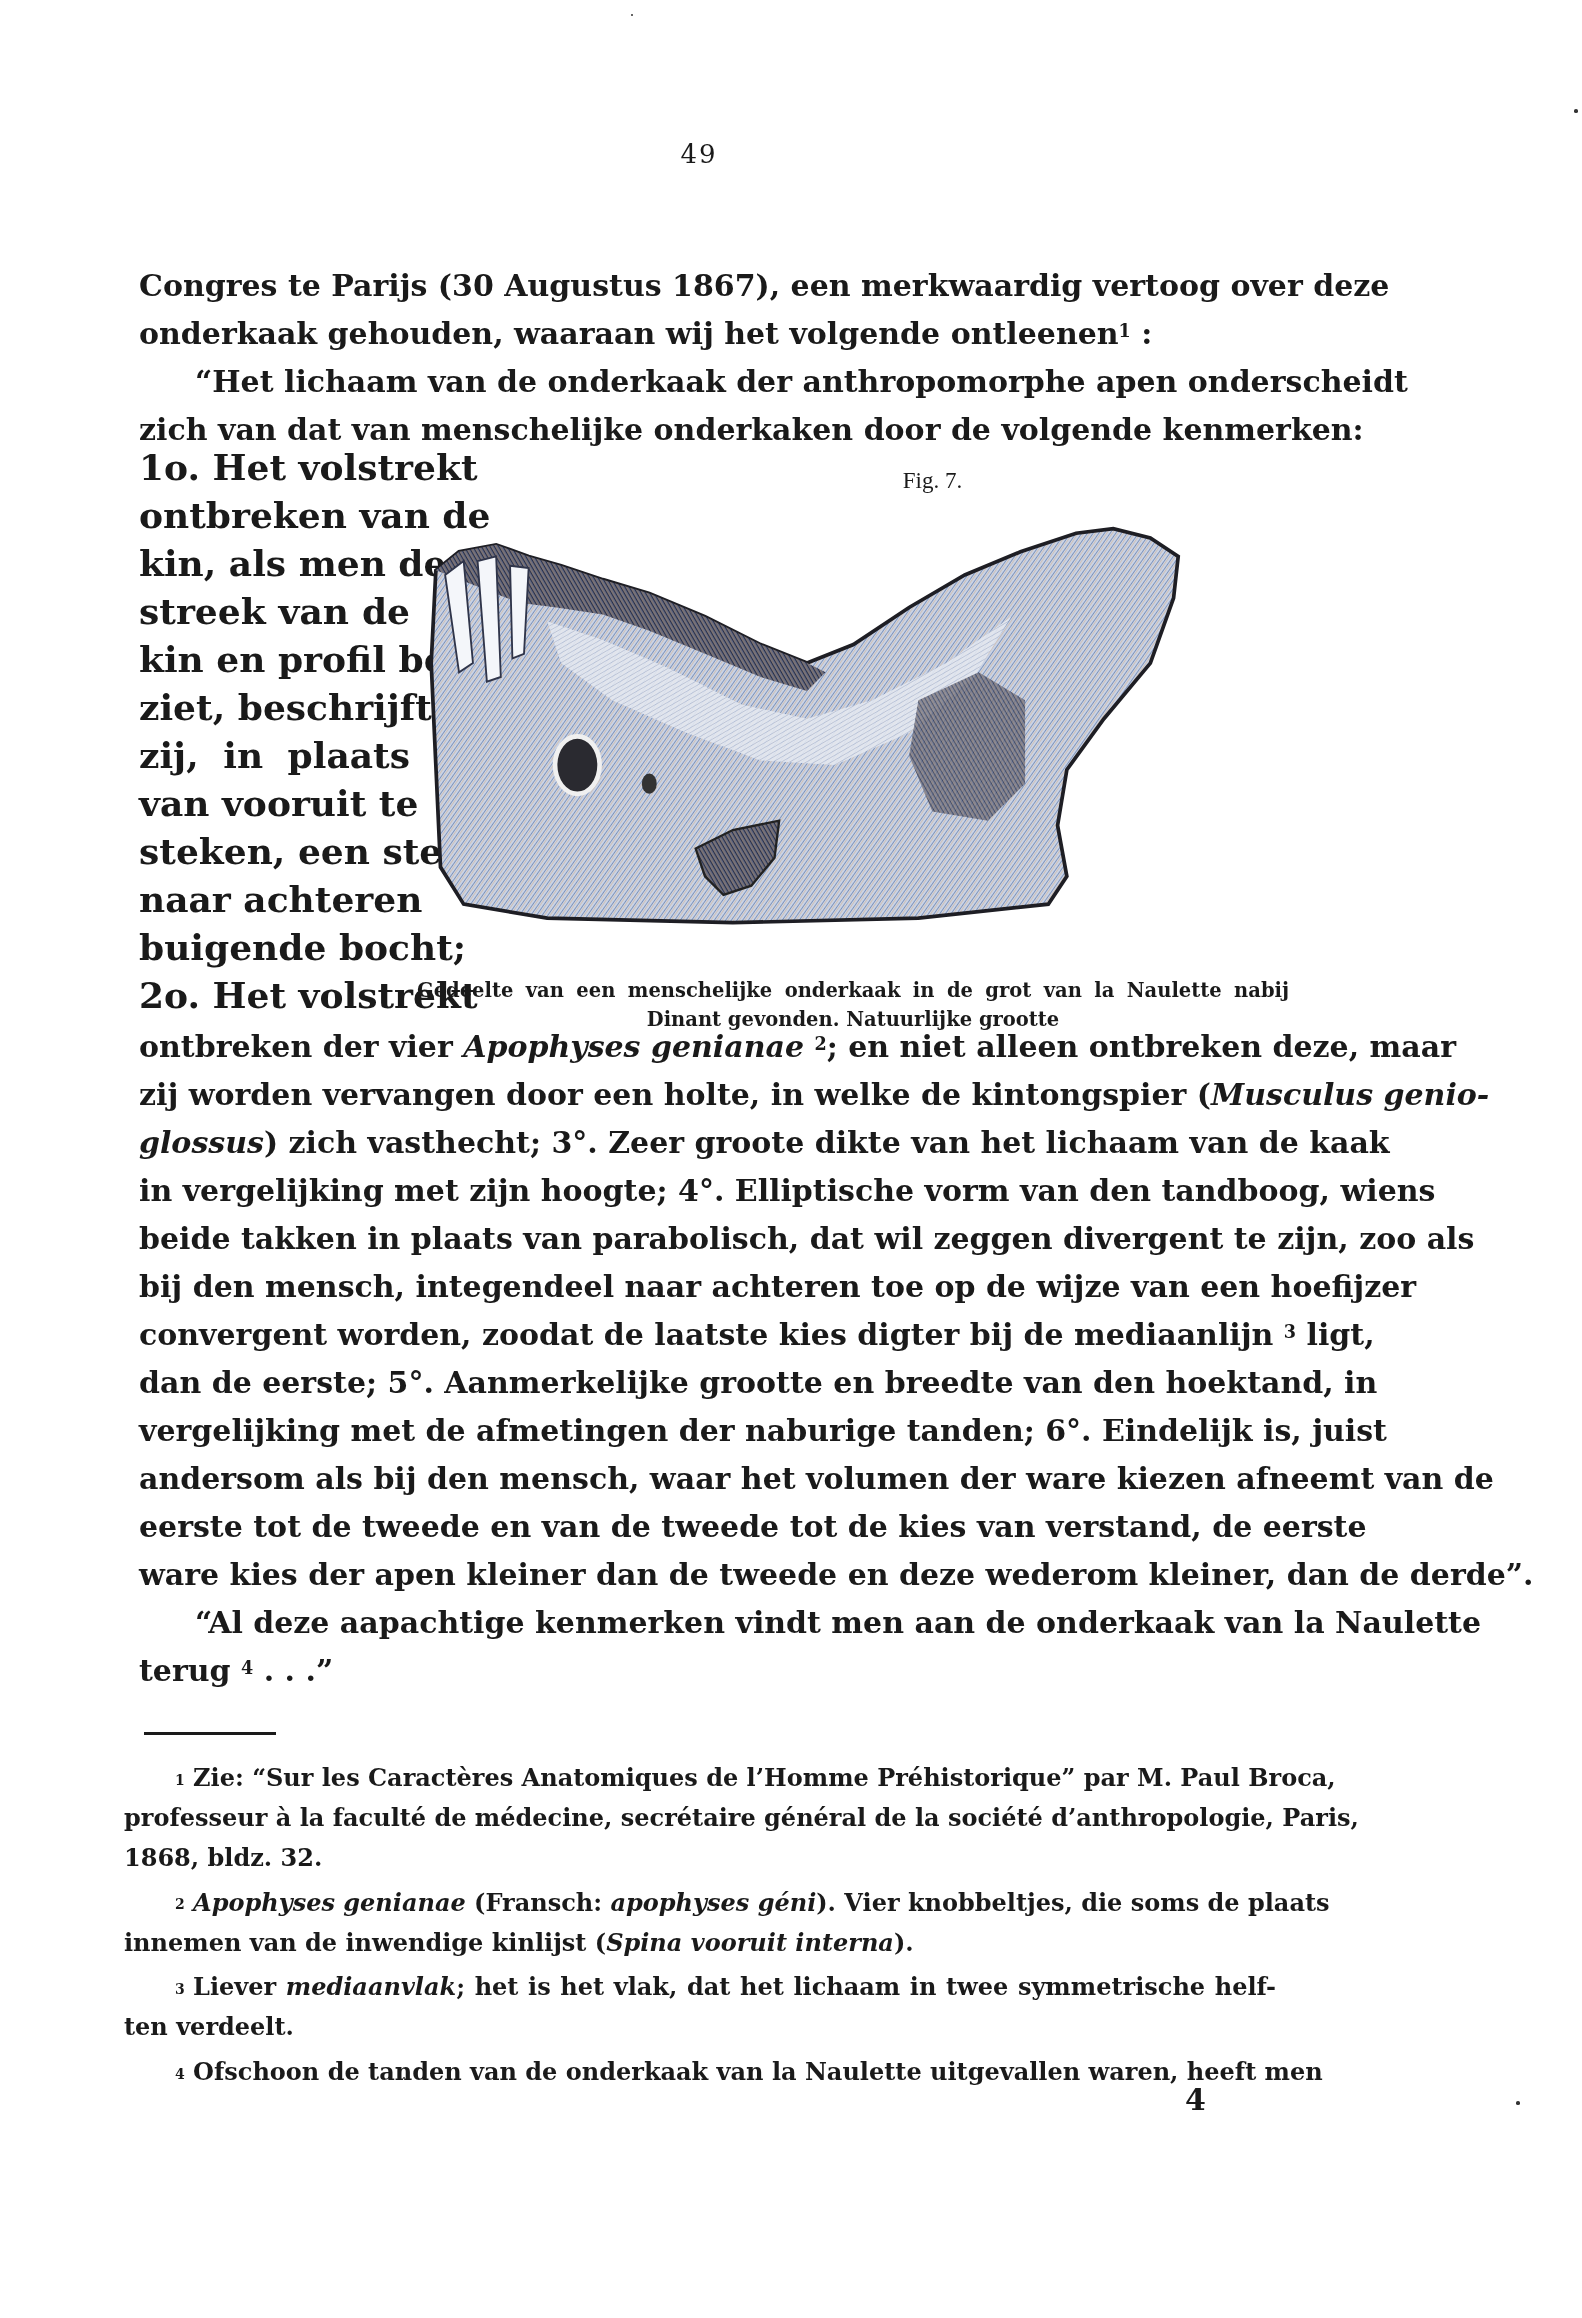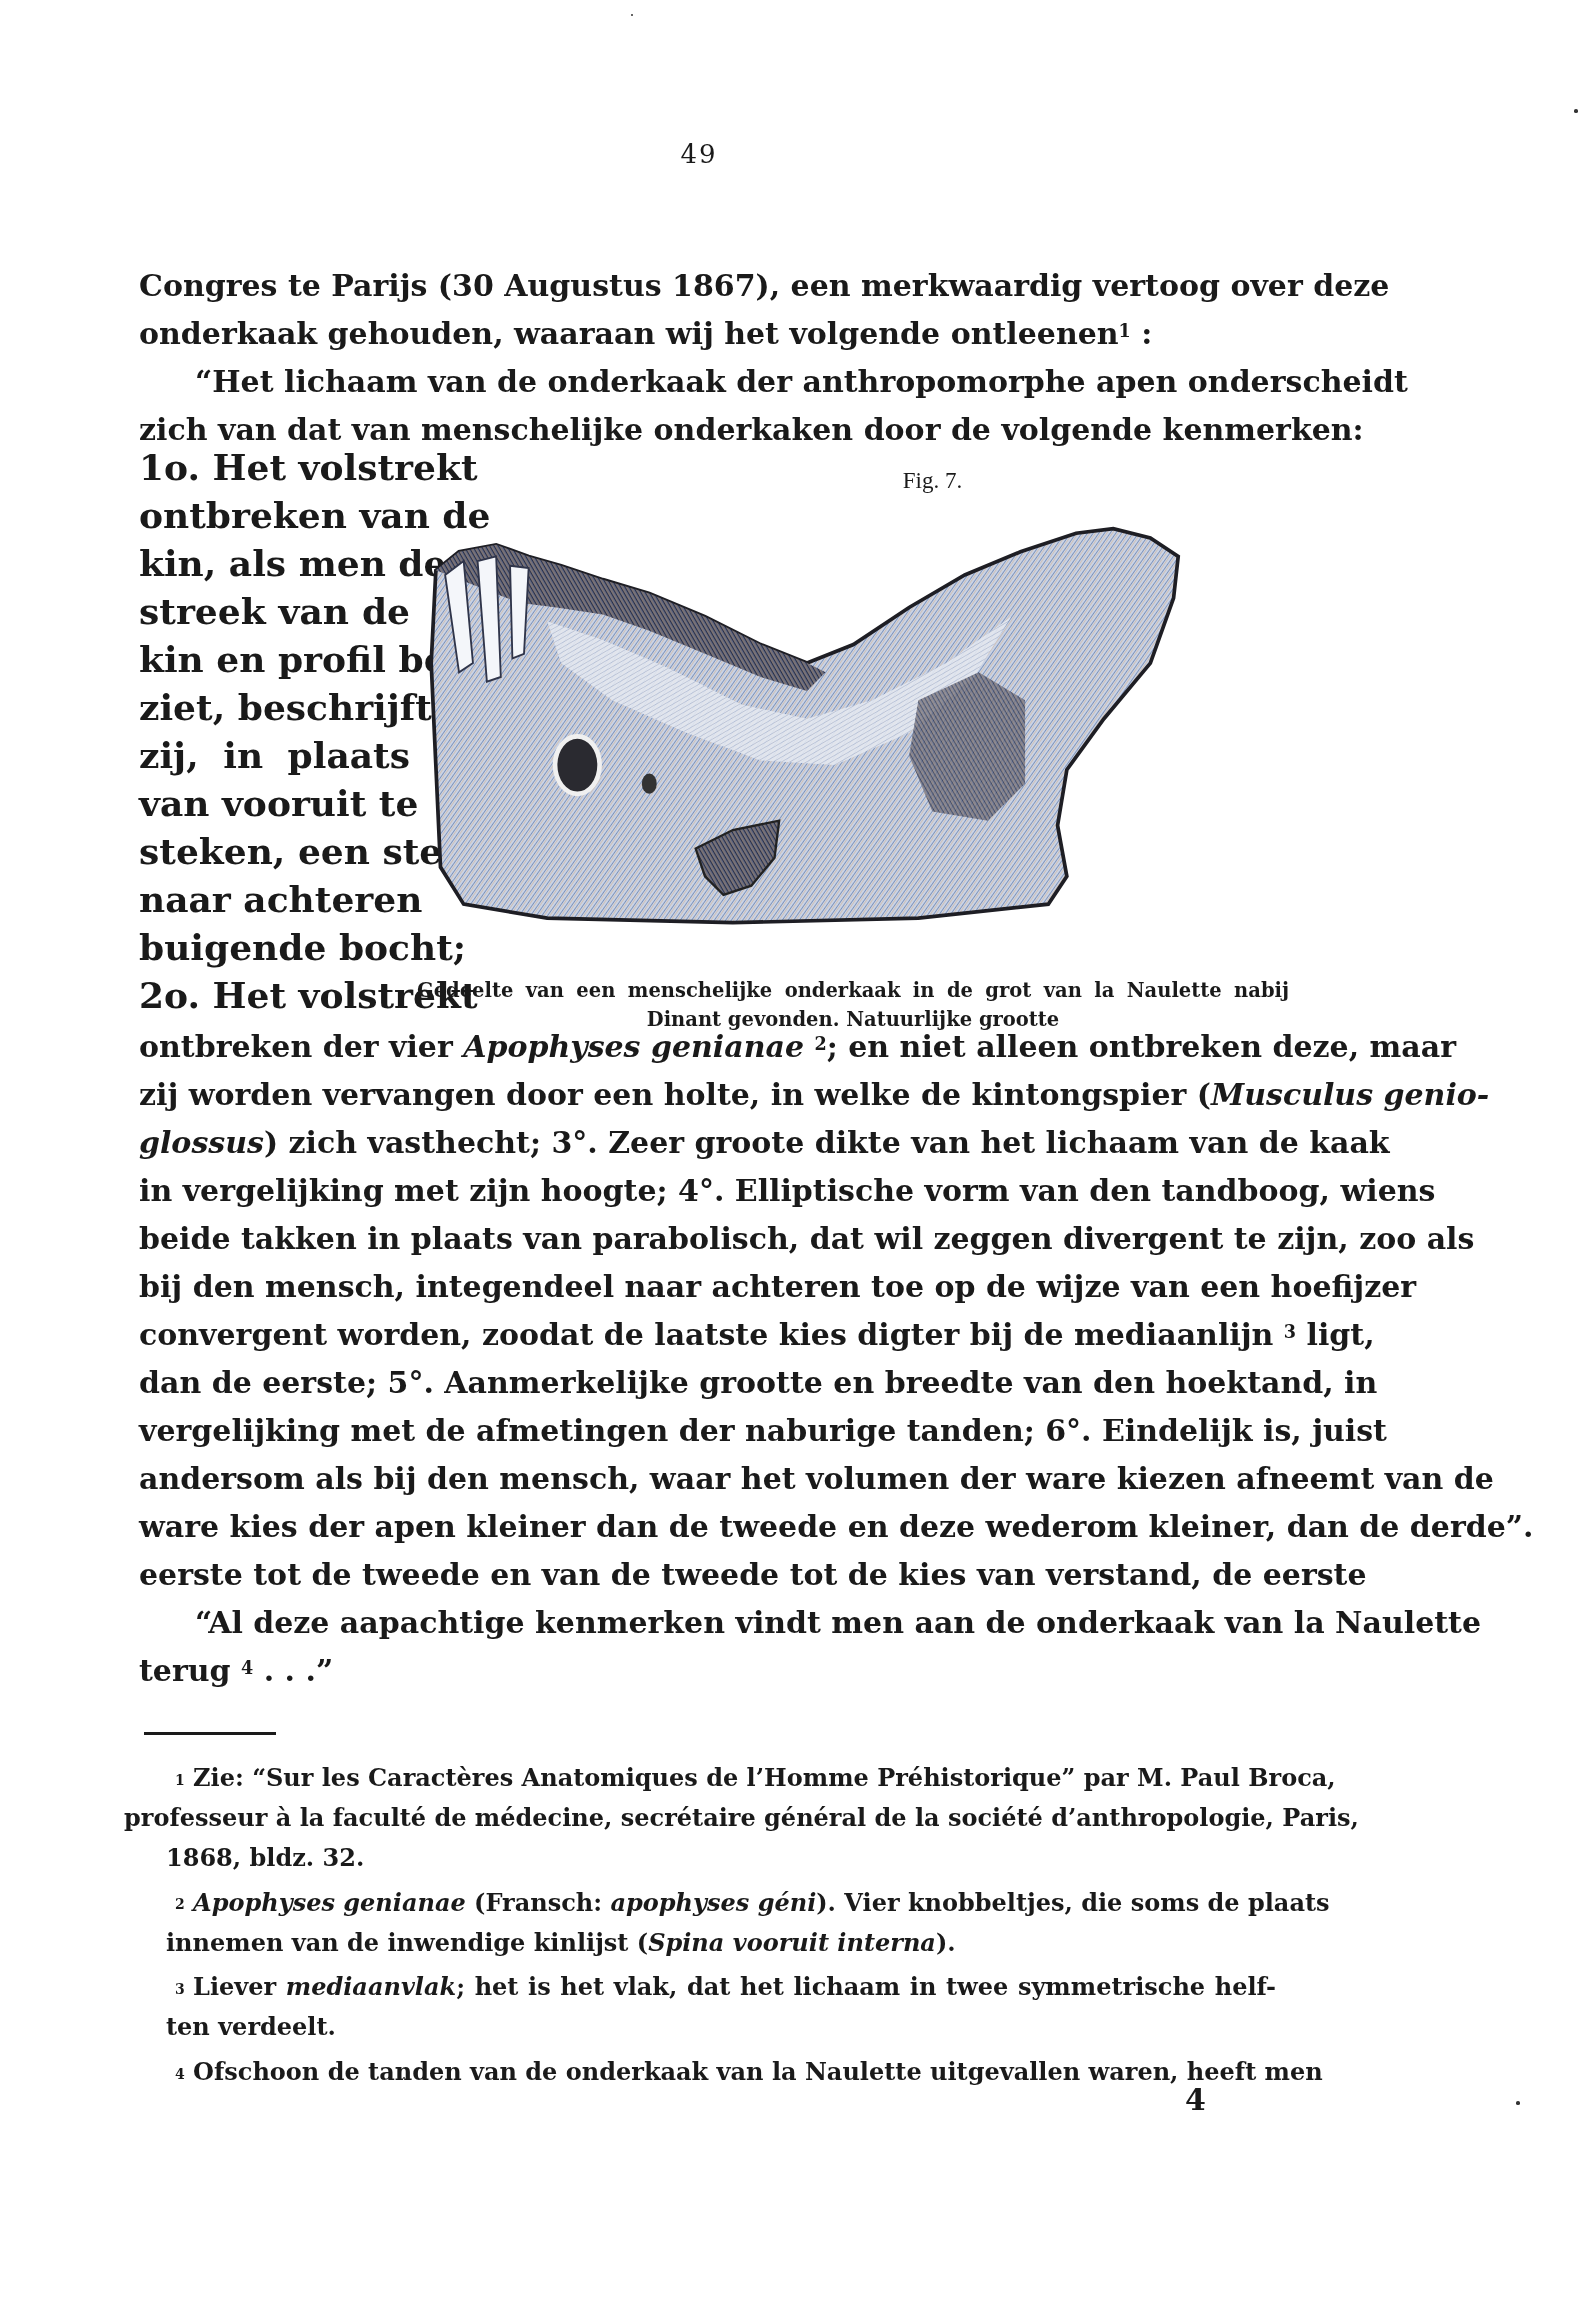--- a/index.html
+++ b/index.html
@@ -39,21 +39,21 @@
   .caption span { display: block; }
   .caption .c1 { text-align: justify; text-align-last: justify; }
 
   .separator { position: absolute; left: 144px; top: 1732px; width: 132px; height: 2.8px; background: #1a1a1a; }
 
   .footnotes {
     position: absolute; left: 124px; top: 1758px; width: 1152px;
     font-size: 24px; font-weight: bold; line-height: 40px;
   }
   .fn-line { display: block; white-space: nowrap; text-align: justify; text-align-last: justify; height: 40px; }
-  .fn-line.last { text-align-last: left; margin-left: 42px; }
+  .fn-line.last { text-align-last: left; }
   .fn-line.indent { padding-left: 51px; }
   .fn-gap { height: 4.6px; }
   .fn-marker { font-size: 14px; vertical-align: top; position: relative; top: 1.9px; margin-right: 8.3px; }
 
   .signature { position: absolute; left: 1185px; top: 2082px; font-size: 30px; font-weight: bold; }
   .speck { position: absolute; width: 3.7px; height: 3.7px; border-radius: 50%; background: #333; }
 </style>
 </head>
 <body>
 
@@ -124,22 +124,22 @@
   <span class="line"><span>ontbreken der vier </span><i>Apophyses genianae</i>&nbsp;<sup>2</sup><span>; en niet alleen ontbreken deze, maar</span></span>
   <span class="line"><span>zij worden vervangen door een holte, in welke de kintongspier (</span><i>Musculus genio-</i></span>
   <span class="line"><i>glossus</i><span>) zich vasthecht; 3°. Zeer groote dikte van het lichaam van de kaak</span></span>
   <span class="line">in vergelijking met zijn hoogte; 4°. Elliptische vorm van den tandboog, wiens</span>
   <span class="line">beide takken in plaats van parabolisch, dat wil zeggen divergent te zijn, zoo als</span>
   <span class="line">bij den mensch, integendeel naar achteren toe op de wijze van een hoefijzer</span>
   <span class="line"><span>convergent worden, zoodat de laatste kies digter bij de mediaanlijn</span>&nbsp;<sup>3</sup><span> ligt,</span></span>
   <span class="line">dan de eerste; 5°. Aanmerkelijke grootte en breedte van den hoektand, in</span>
   <span class="line">vergelijking met de afmetingen der naburige tanden; 6°. Eindelijk is, juist</span>
   <span class="line">andersom als bij den mensch, waar het volumen der ware kiezen afneemt van de</span>
+  <span class="line">eerste tot de tweede en van de tweede tot de kies van verstand, de eerste</span>
   <span class="line">ware kies der apen kleiner dan de tweede en deze wederom kleiner, dan de derde”.</span>
-  <span class="line">eerste tot de tweede en van de tweede tot de kies van verstand, de eerste</span>
   <span class="line indent">“Al deze aapachtige kenmerken vindt men aan de onderkaak van la Naulette</span>
   <span class="line last"><span>terug</span>&nbsp;<sup>4</sup><span> . . .”</span></span>
 </div>
 
 <div class="separator"></div>
 
 <div class="footnotes">
   <span class="fn-line indent"><span class="fn-marker">1</span><span>Zie: “Sur les Caractères Anatomiques de l’Homme Préhistorique” par M. Paul Broca,</span></span>
   <span class="fn-line">professeur à la faculté de médecine, secrétaire général de la société d’anthropologie, Paris,</span>
   <span class="fn-line last">1868, bldz. 32.</span>

